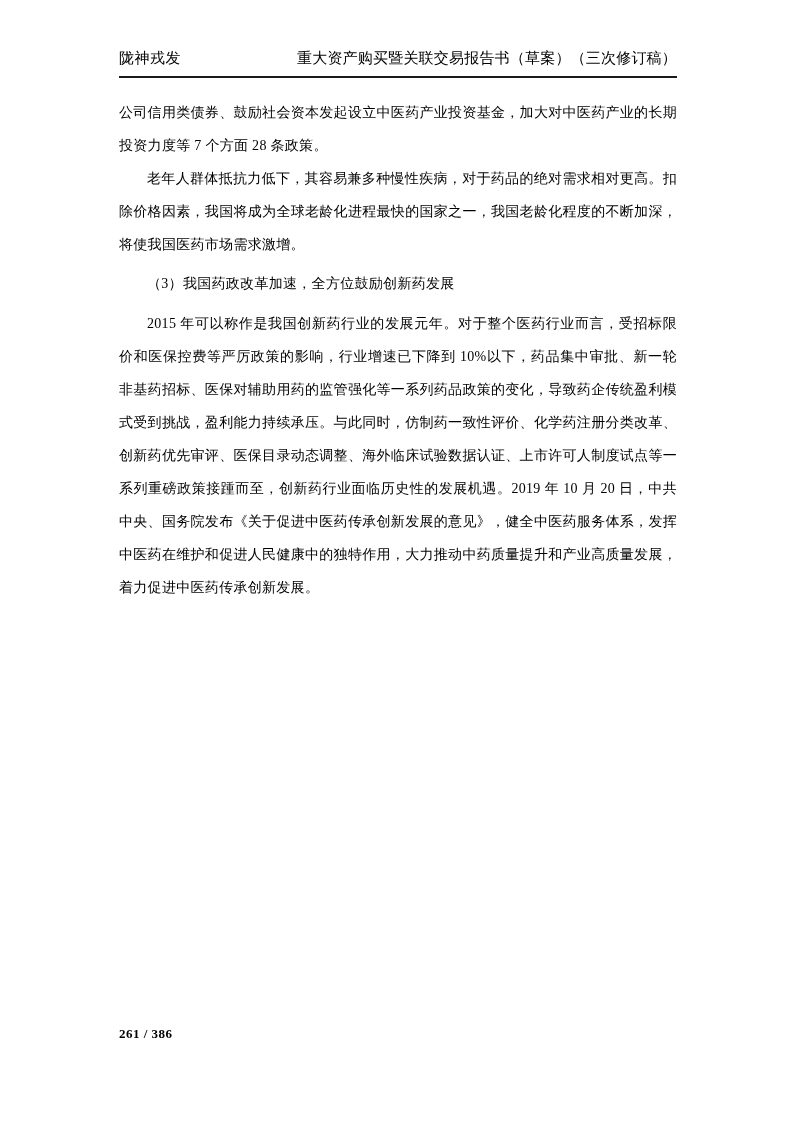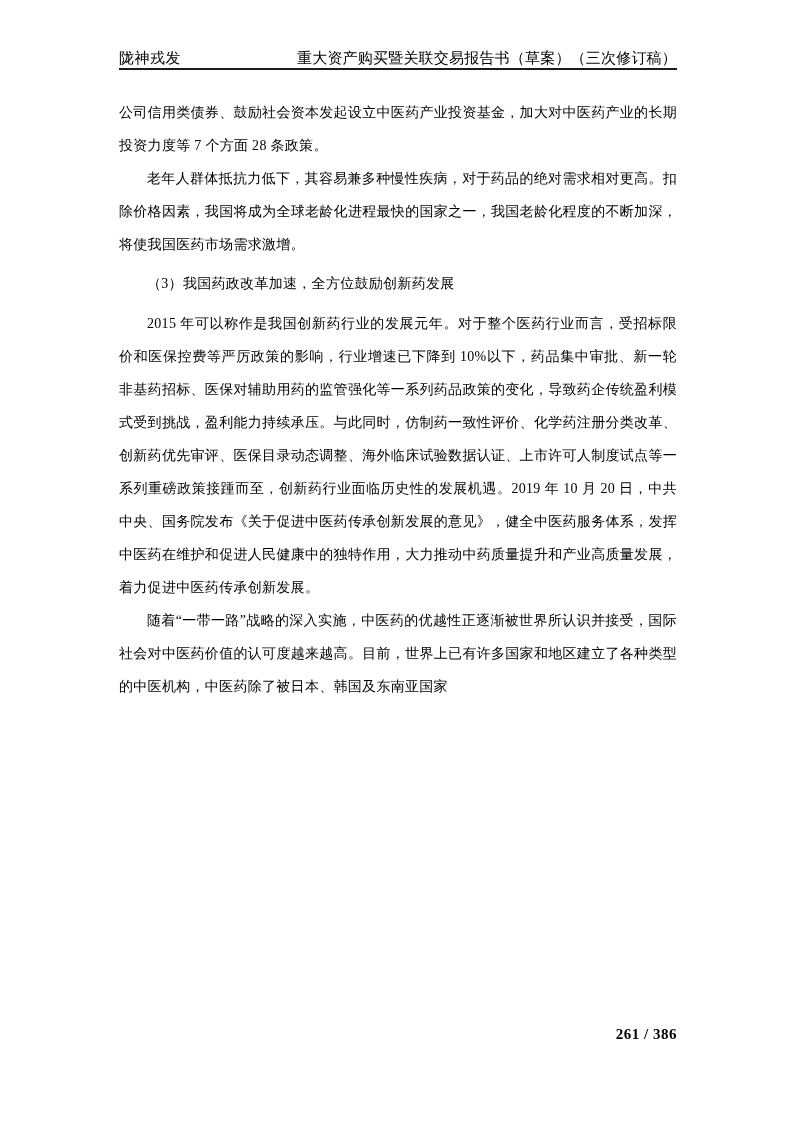--- a/index.html
+++ b/index.html
@@ -20,21 +20,21 @@
   .header {
     position: absolute;
     top: 48px;
     left: 119px;
     width: 558px;
     display: flex;
     justify-content: space-between;
     align-items: flex-end;
     font-size: 15px;
     line-height: 20px;
-    padding-bottom: 0;
+    padding-bottom: 8px;
     border-bottom: 2px solid #1b1b1b;
     white-space: nowrap;
   }
   .header .hl { letter-spacing: 0.5px; }
   .header .hr { letter-spacing: 0.2px; }
   .content {
     position: absolute;
     top: 96px;
     left: 119px;
     width: 558px;
@@ -55,41 +55,40 @@
     text-indent: 2em;
     margin-top: 6px;
     margin-bottom: 7px;
     text-align: left;
   }
   .footer {
     position: absolute;
     top: 1026px;
     left: 119px;
     width: 558px;
-    text-align: right;
-    font-size: 15px;
+    text-align: left;
+    font-size: 13px;
     font-weight: bold;
     letter-spacing: 0.5px;
   }
 </style>
 </head>
 <body>
 
 <div class="page">
 
   <div class="header">
     <span class="hl">陇神戎发</span>
     <span class="hr">重大资产购买暨关联交易报告书（草案）（三次修订稿）</span>
   </div>
 
   <div class="content">
     <p class="para-cont">公司信用类债券、鼓励社会资本发起设立中医药产业投资基金，加大对中医药产业的长期投资力度等 7 个方面 28 条政策。</p>
     <p class="para">老年人群体抵抗力低下，其容易兼多种慢性疾病，对于药品的绝对需求相对更高。扣除价格因素，我国将成为全球老龄化进程最快的国家之一，我国老龄化程度的不断加深，将使我国医药市场需求激增。</p>
     <p class="heading">（3）我国药政改革加速，全方位鼓励创新药发展</p>
     <p class="para">2015 年可以称作是我国创新药行业的发展元年。对于整个医药行业而言，受招标限价和医保控费等严厉政策的影响，行业增速已下降到 10%以下，药品集中审批、新一轮非基药招标、医保对辅助用药的监管强化等一系列药品政策的变化，导致药企传统盈利模式受到挑战，盈利能力持续承压。与此同时，仿制药一致性评价、化学药注册分类改革、创新药优先审评、医保目录动态调整、海外临床试验数据认证、上市许可人制度试点等一系列重磅政策接踵而至，创新药行业面临历史性的发展机遇。2019 年 10 月 20 日，中共中央、国务院发布《关于促进中医药传承创新发展的意见》，健全中医药服务体系，发挥中医药在维护和促进人民健康中的独特作用，大力推动中药质量提升和产业高质量发展，着力促进中医药传承创新发展。</p>
-    <p class="para">随着“一带一路”战略的深入实施，中医药的优越性正逐渐被世界所认识并接受，国际社会对中医药价值的认可度越来越高。目前，世界上已有许多国家和地区建立了各种类型的中医机构，中医药除了被日本、韩国及东南亚国家</p>
   </div>
 
   <div class="footer">
     <span>261 / 386</span>
   </div>
 
 </div>
 
 </body></html>

